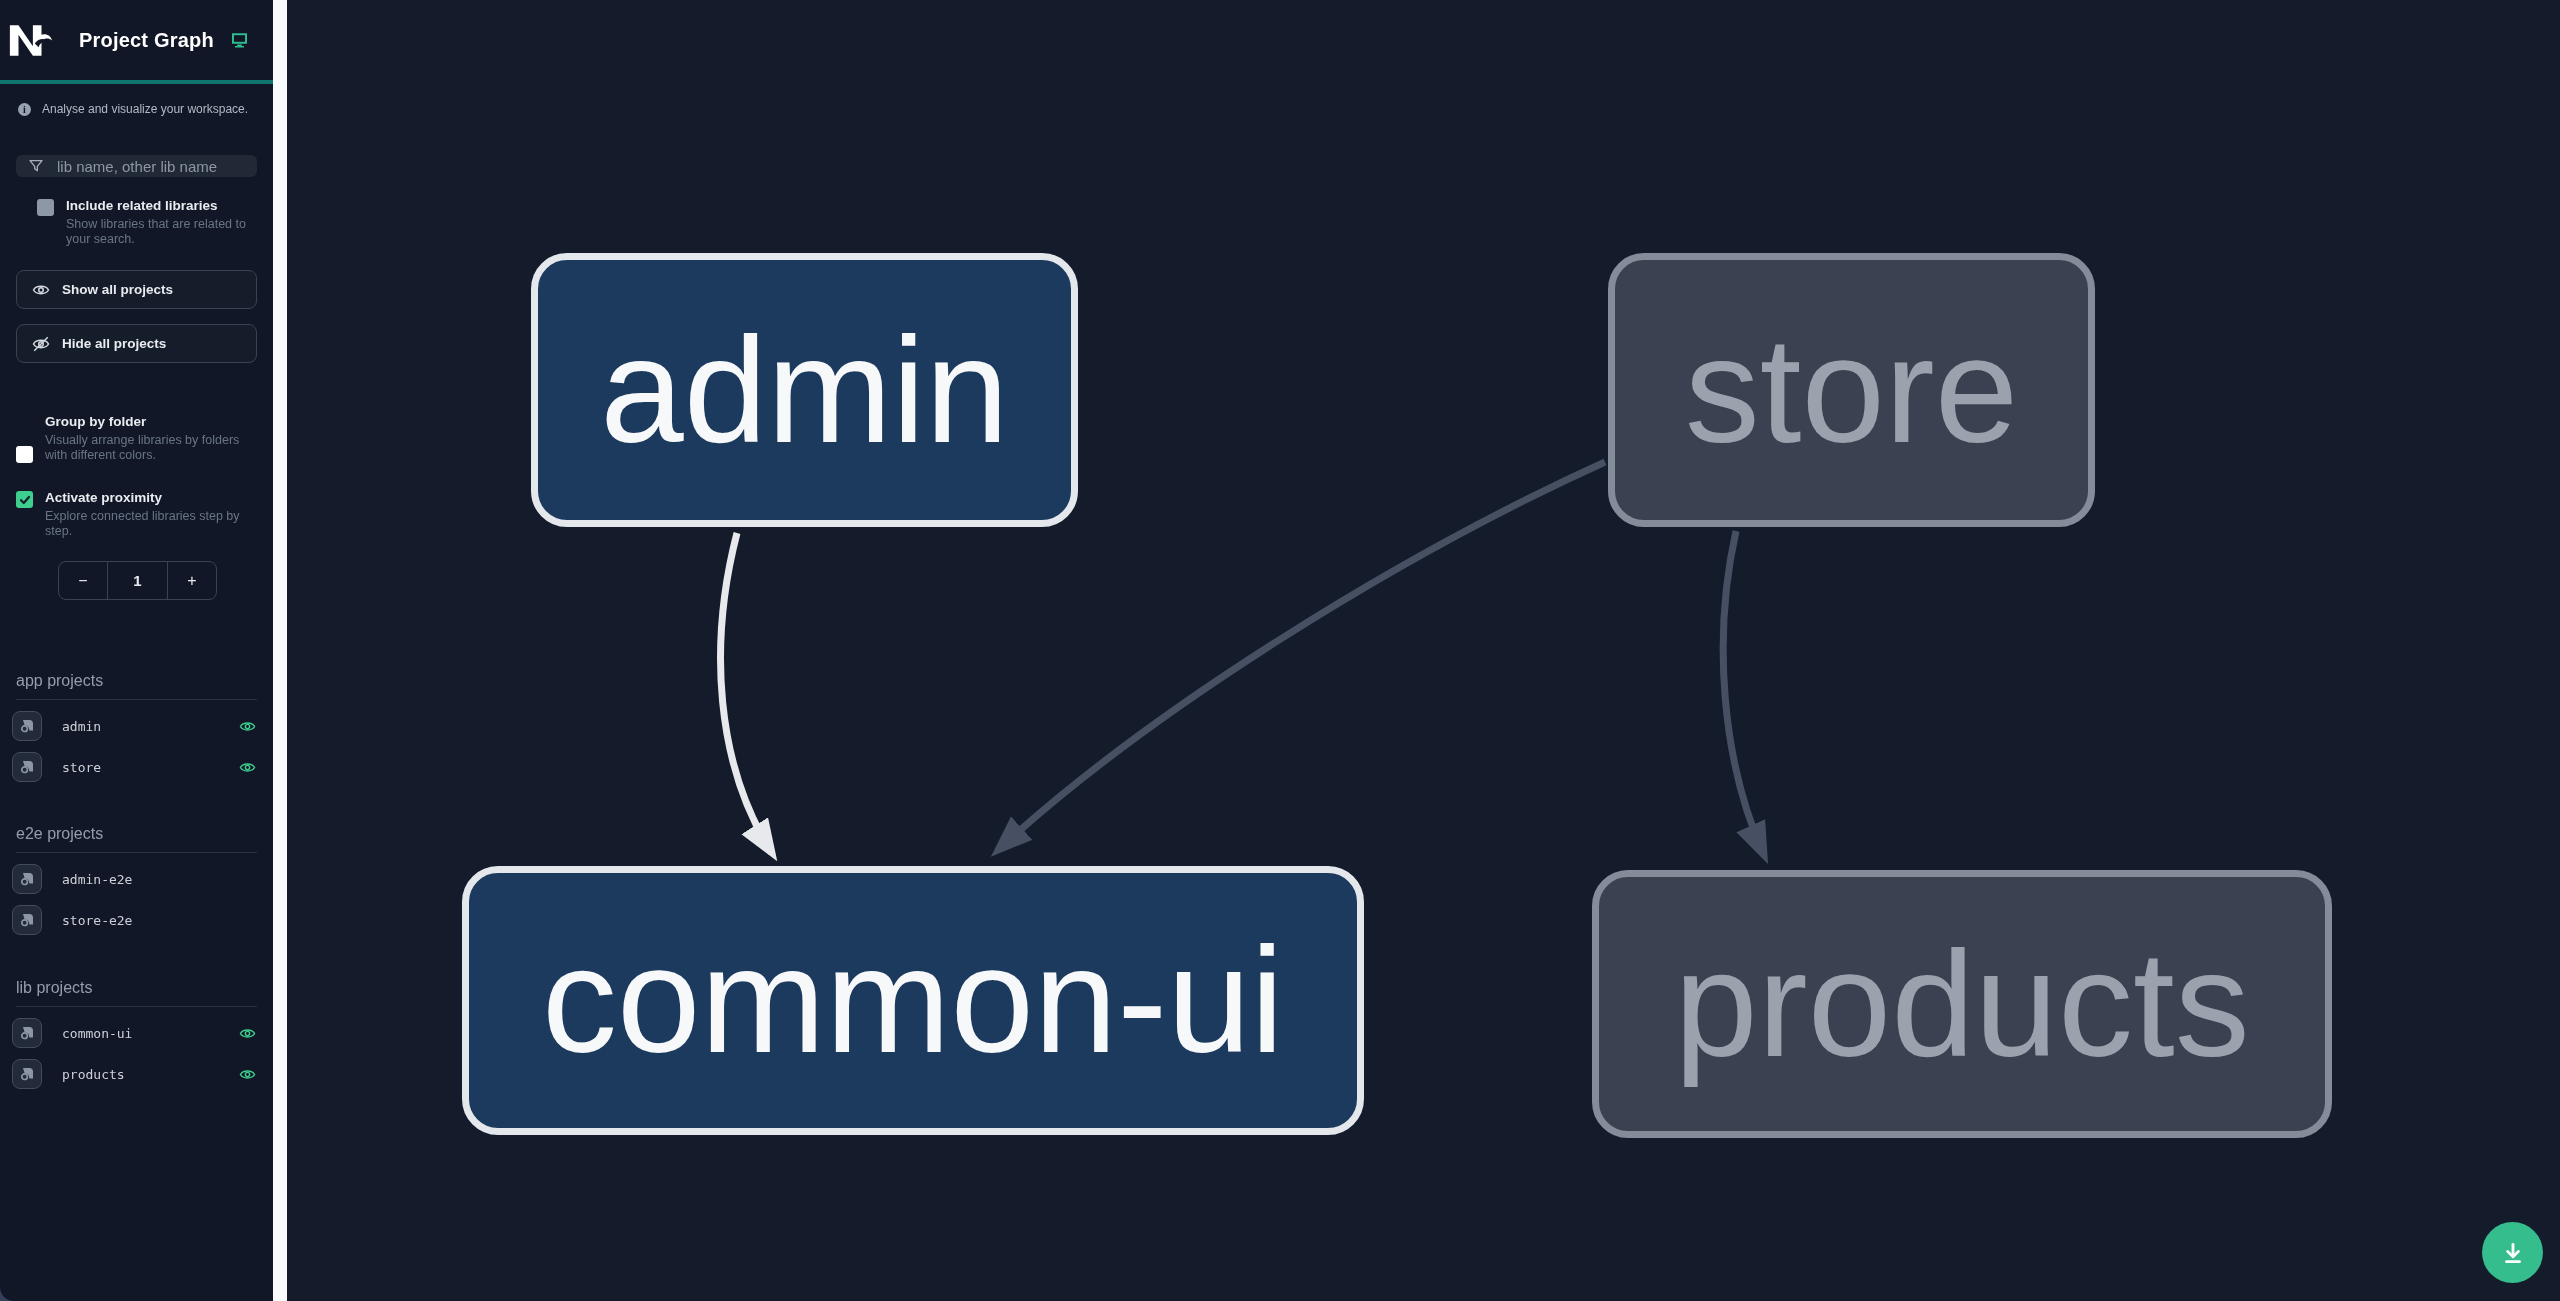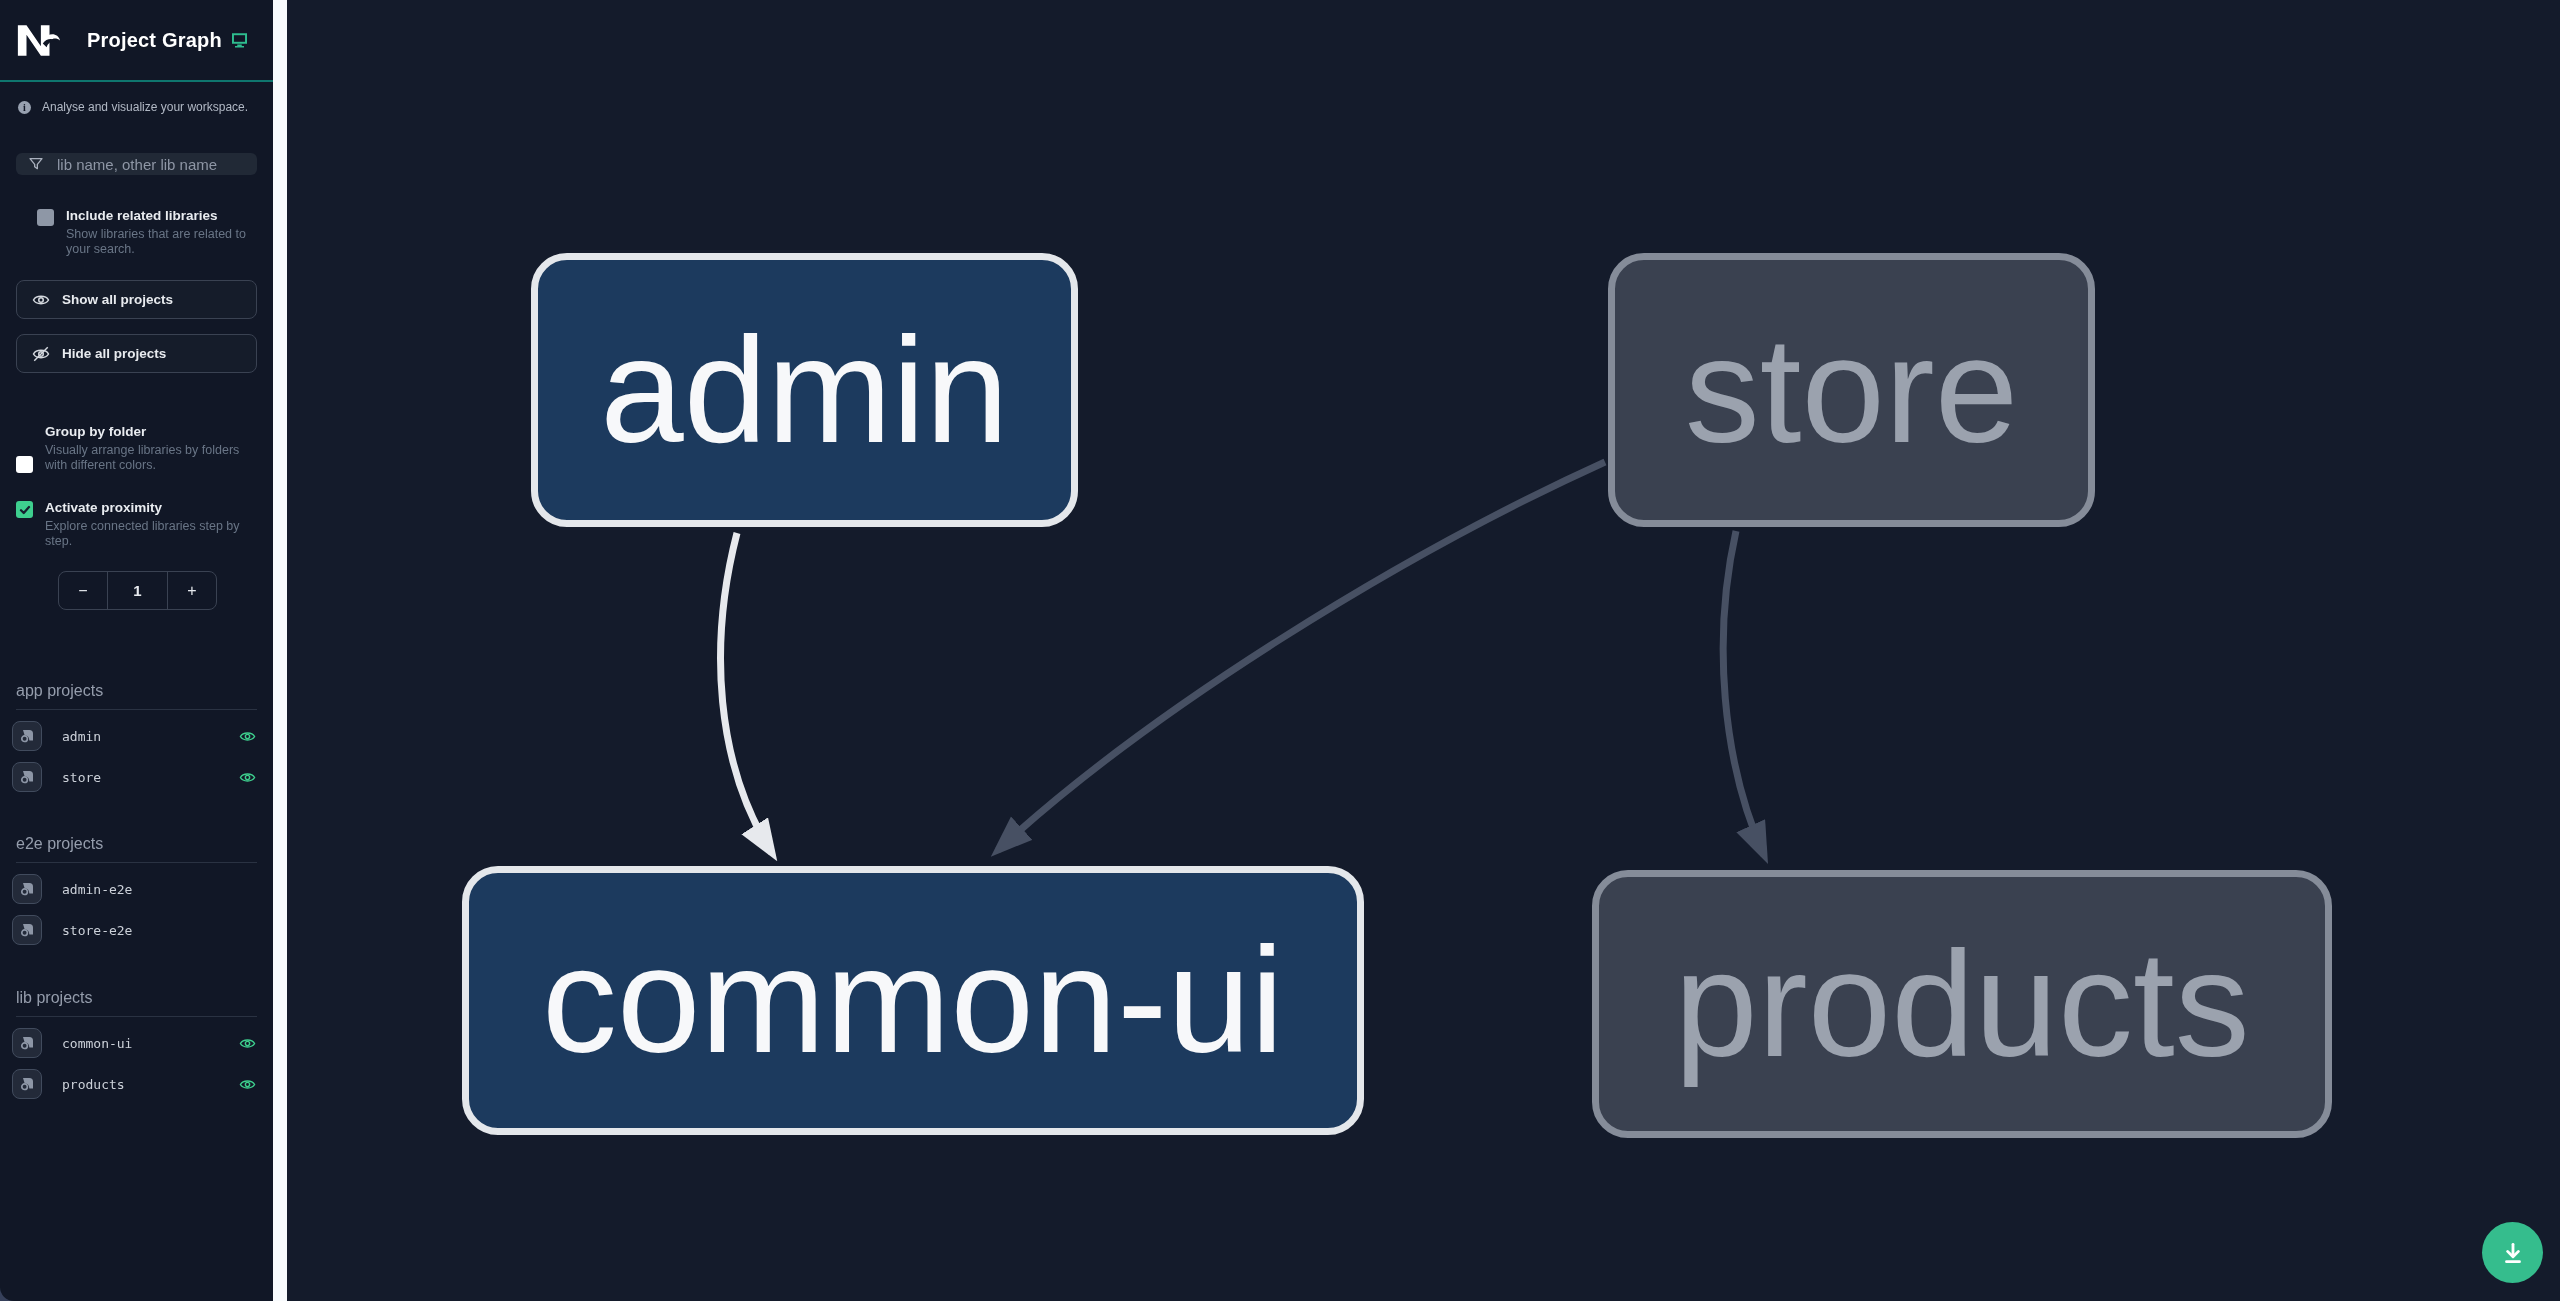--- a/index.html
+++ b/index.html
@@ -9,21 +9,21 @@
     font-family:"Liberation Sans", sans-serif;
     -webkit-font-smoothing:antialiased;
   }
   
   .corner-accent{position:absolute;left:0;bottom:0;width:24px;height:24px;background:#36405a;}
   .sidebar{
     position:absolute;left:0;top:0;width:273px;height:1301px;
     background:#111726;display:flex;flex-direction:column;overflow:hidden;
     border-bottom-left-radius:14px;
   }
-  .sb-header{height:80px;flex:0 0 auto;display:flex;align-items:center;padding:0 24px 0 15px;border-bottom:2px solid #0f766e;}
+  .sb-header{height:80px;flex:0 0 auto;display:flex;align-items:center;padding:0 24px 0 7px;border-bottom:4px solid #0f766e;}
   .nx-logo{flex:0 0 auto;}
   .app-title{color:#ffffff;font-weight:bold;font-size:20px;margin-left:26px;letter-spacing:.2px;}
   .monitor-icon{margin-left:auto;color:#2ebd8f;display:flex;}
   .sb-info{display:flex;align-items:flex-start;padding:0 18px;margin-top:19px;}
   .info-icon{flex:0 0 auto;width:13px;height:13px;border-radius:50%;background:#98a1b0;color:#111726;
     font-size:10px;font-weight:bold;display:flex;align-items:center;justify-content:center;font-family:"Liberation Serif",serif;}
   .sb-info-text{margin-left:11px;color:#b2b9c5;font-size:12px;line-height:13px;}
   .sb-filter{margin:39px 16px 0 16px;height:22px;background:#212936;border-radius:6px;display:flex;align-items:center;padding:0 12px;}
   .funnel{color:#a9b0bd;display:flex;flex:0 0 auto;}
   .sb-filter input{background:transparent;border:none;outline:none;margin-left:11px;width:100%;
@@ -100,21 +100,21 @@
 
   <div class="sb-filter">
     <span class="funnel">
       <svg width="16" height="16" viewBox="0 0 24 24" fill="none" stroke="currentColor" stroke-width="2" stroke-linejoin="round">
         <path d="M3 4 h18 l-7 8.5 V19 l-4 -3 v-3.5 L3 4 z"></path>
       </svg>
     </span>
     <input type="text" placeholder="lib name, other lib name" style="">
   </div>
 
-  <div class="opt" style="margin-top:33px;padding-left:37px;">
+  <div class="opt" style="margin-top:21px;padding-left:37px;">
     <span class="box gray"></span>
     <span class="txt">
       <div class="lbl">Include related libraries</div>
       <div class="desc">Show libraries that are related to your search.</div>
     </span>
   </div>
 
   <div class="sb-btn" style="margin-top:23px;">
     <span class="bicon">
       <svg width="18" height="18" viewBox="0 0 24 24" fill="none" stroke="currentColor" stroke-width="2">

